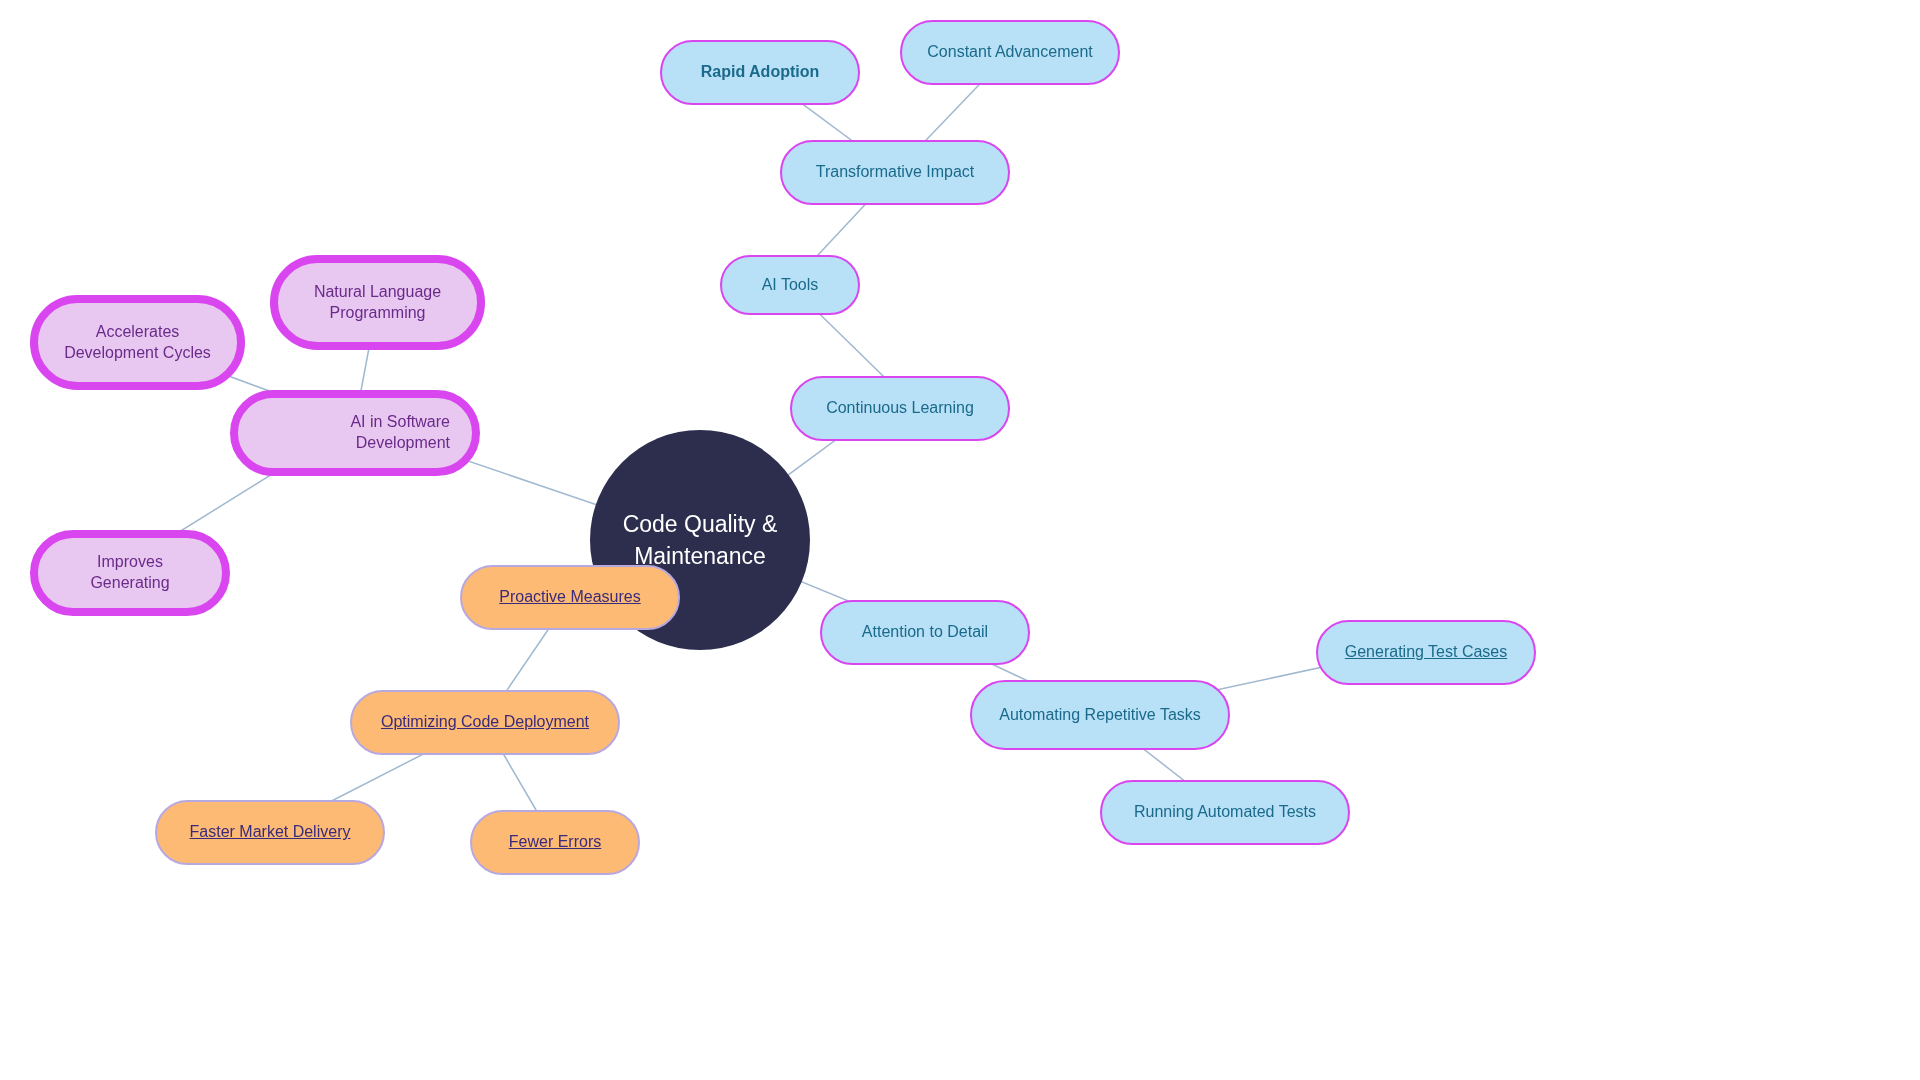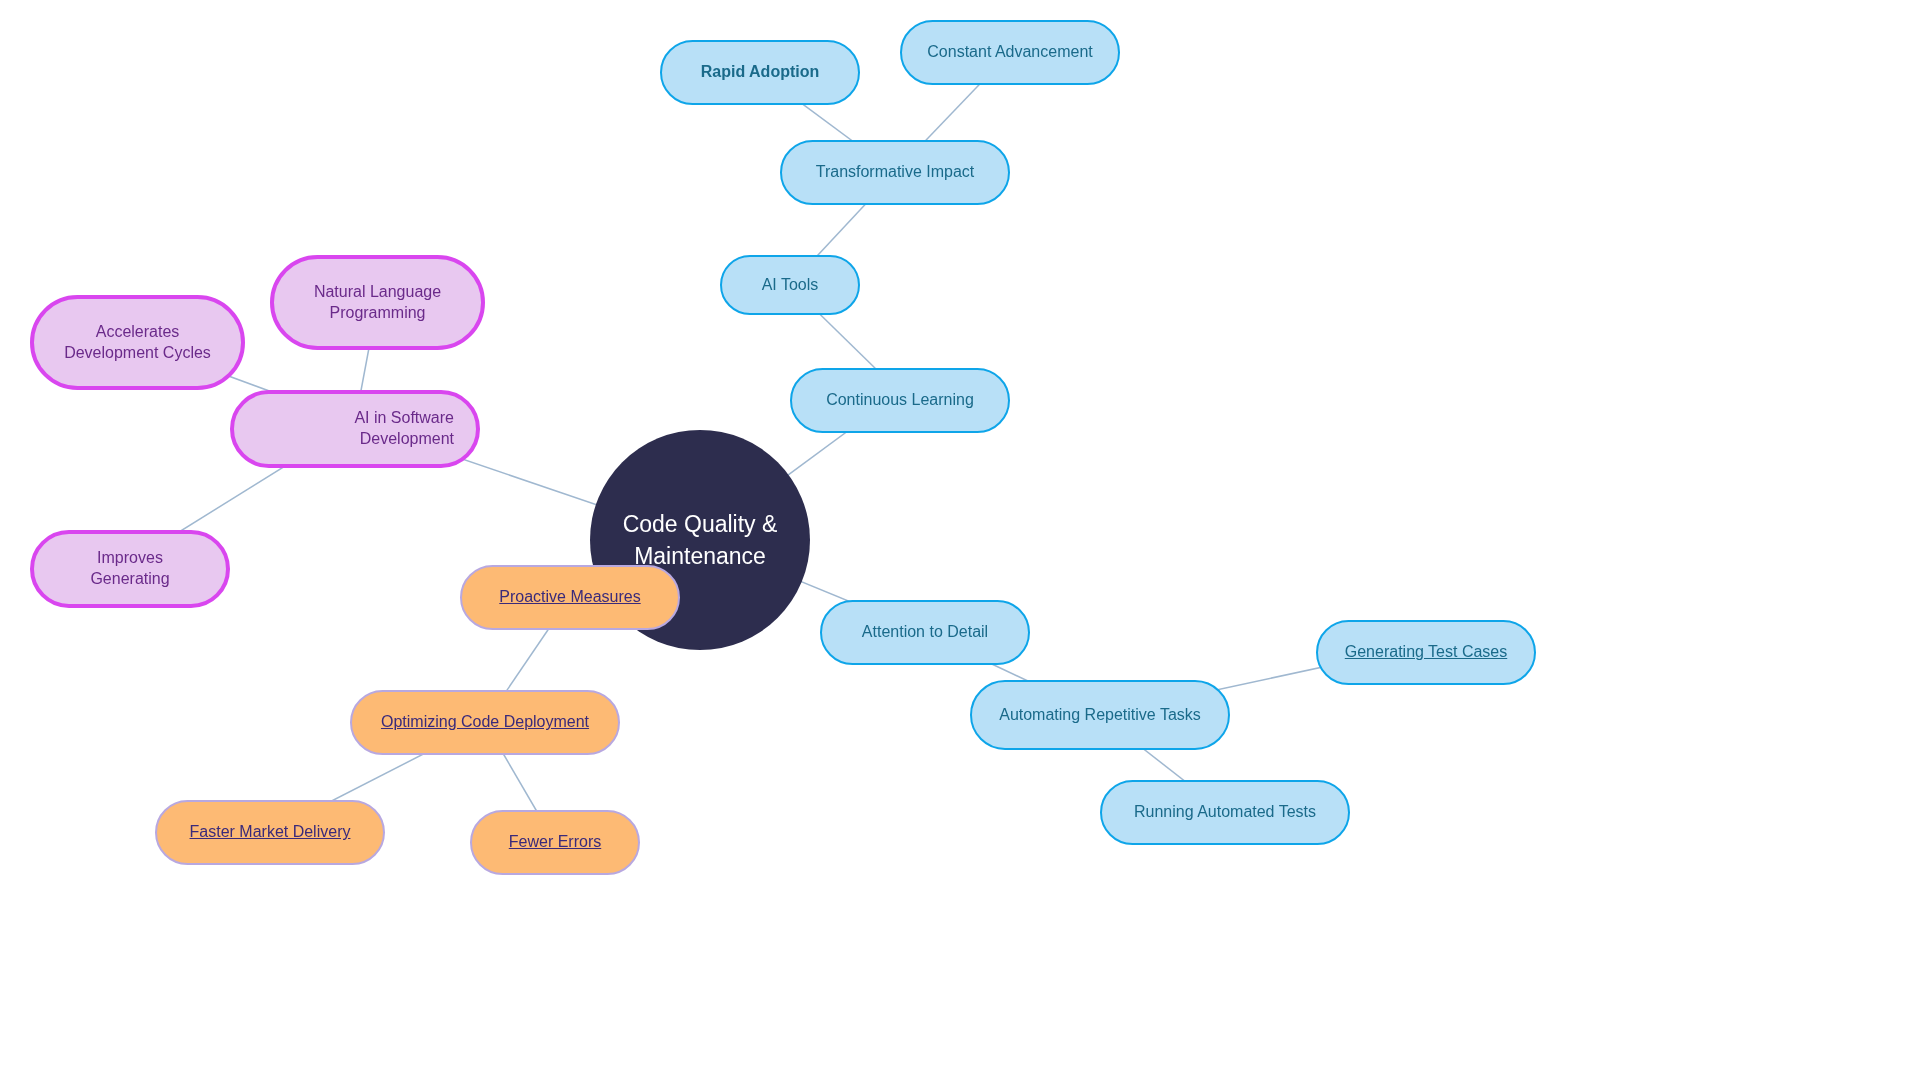--- a/index.html
+++ b/index.html
@@ -40,26 +40,26 @@
     .node-pill {
       border-radius: 50px;
       padding: 14px 22px;
       font-size: 16px;
       font-weight: 500;
       line-height: 1.3;
     }
     .node-blue {
       background: #b8e0f7;
       color: #1a6a8a;
-      border: 2px solid #0ea5e9;
+      border: 2px solid #d946ef;
     }
     .node-purple {
       background: #e8c8f0;
       color: #6a2a8a;
-      border: 4px solid #d946ef;
+      border: 8px solid #d946ef;
     }
     .node-lavender {
       background: #fdba74;
       color: #3a2a7a;
       border: 2px solid #b8a8e0;
       text-decoration: underline;
     }
     .line {
       stroke: #a0b8d0;
       stroke-width: 1.5;
@@ -87,21 +87,21 @@
     <line x1="355" y1="422.5" x2="137.5" y2="342.5" class="line"></line>
     <line x1="355" y1="422.5" x2="377.5" y2="302.5" class="line"></line>
     <line x1="355" y1="422.5" x2="130" y2="562.5" class="line"></line>
   </svg>
 <div id="mindmap-nodes">
     <div class="node node-center" style="left: 590px; top: 430px; width: 220px; height: 220px;">Code Quality &amp; Maintenance</div>
     <div class="node node-pill node-blue" style="left: 660px; top: 40px; width: 200px; min-height: 65px; font-weight: bold;">Rapid Adoption</div>
     <div class="node node-pill node-blue" style="left: 900px; top: 20px; width: 220px; min-height: 65px;">Constant Advancement</div>
     <div class="node node-pill node-blue" style="left: 780px; top: 140px; width: 230px; min-height: 65px;">Transformative Impact</div>
     <div class="node node-pill node-blue" style="left: 720px; top: 255px; width: 140px; min-height: 60px;">AI Tools</div>
-    <div class="node node-pill node-blue" style="left: 790px; top: 368px; width: 220px; min-height: 65px;">Continuous Learning</div>
+    <div class="node node-pill node-blue" style="left: 790px; top: 376px; width: 220px; min-height: 65px;">Continuous Learning</div>
     <div class="node node-pill node-blue" style="left: 820px; top: 600px; width: 210px; min-height: 65px;">Attention to Detail</div>
     <div class="node node-pill node-blue" style="left: 970px; top: 680px; width: 260px; min-height: 70px;">Automating Repetitive Tasks</div>
     <div class="node node-pill node-blue" style="left: 1316px; top: 620px; width: 220px; min-height: 65px; text-decoration: underline;">Generating Test Cases</div>
     <div class="node node-pill node-blue" style="left: 1100px; top: 780px; width: 250px; min-height: 65px;">Running Automated Tests</div>
     <div class="node node-pill node-lavender" style="left: 460px; top: 565px; width: 220px; min-height: 65px;">Proactive Measures</div>
     <div class="node node-pill node-lavender" style="left: 350px; top: 690px; width: 270px; min-height: 65px;">Optimizing Code Deployment</div>
     <div class="node node-pill node-lavender" style="left: 155px; top: 800px; width: 230px; min-height: 65px;">Faster Market Delivery</div>
     <div class="node node-pill node-lavender" style="left: 470px; top: 810px; width: 170px; min-height: 65px;">Fewer Errors</div>
     <div class="node node-pill node-purple" style="left: 230px; top: 390px; width: 250px; min-height: 65px; text-align: right;">AI in Software Development</div>
     <div class="node node-pill node-purple" style="left: 30px; top: 295px; width: 215px; min-height: 95px;">Accelerates Development Cycles</div>

